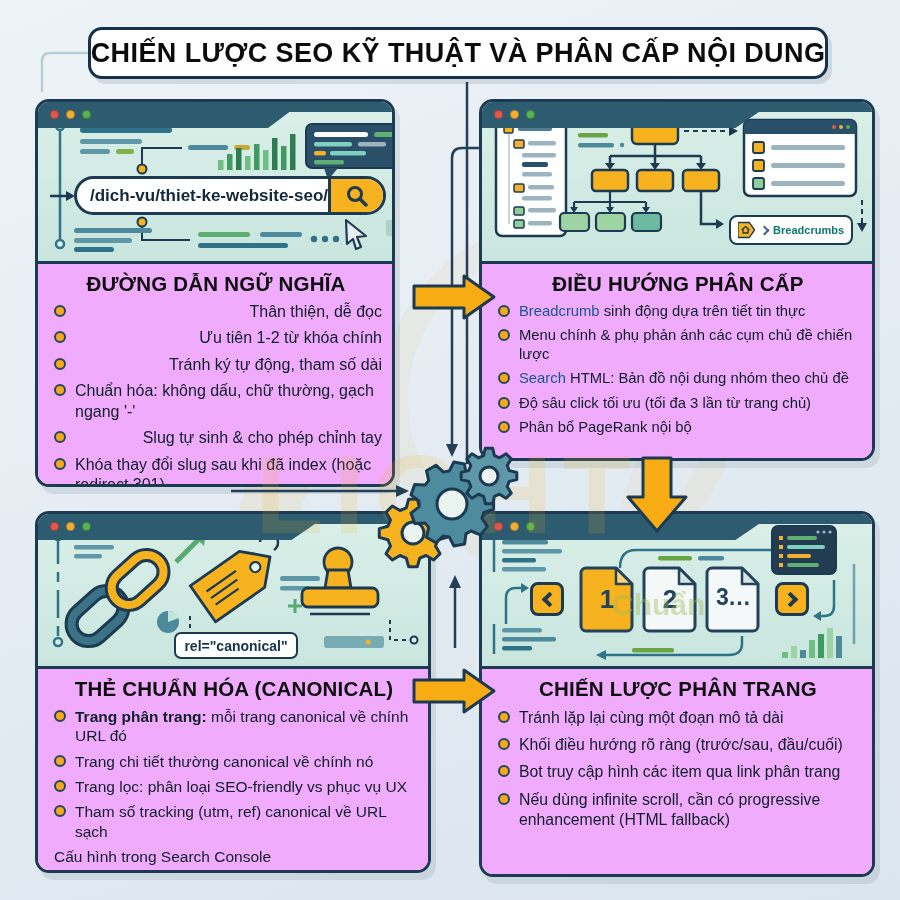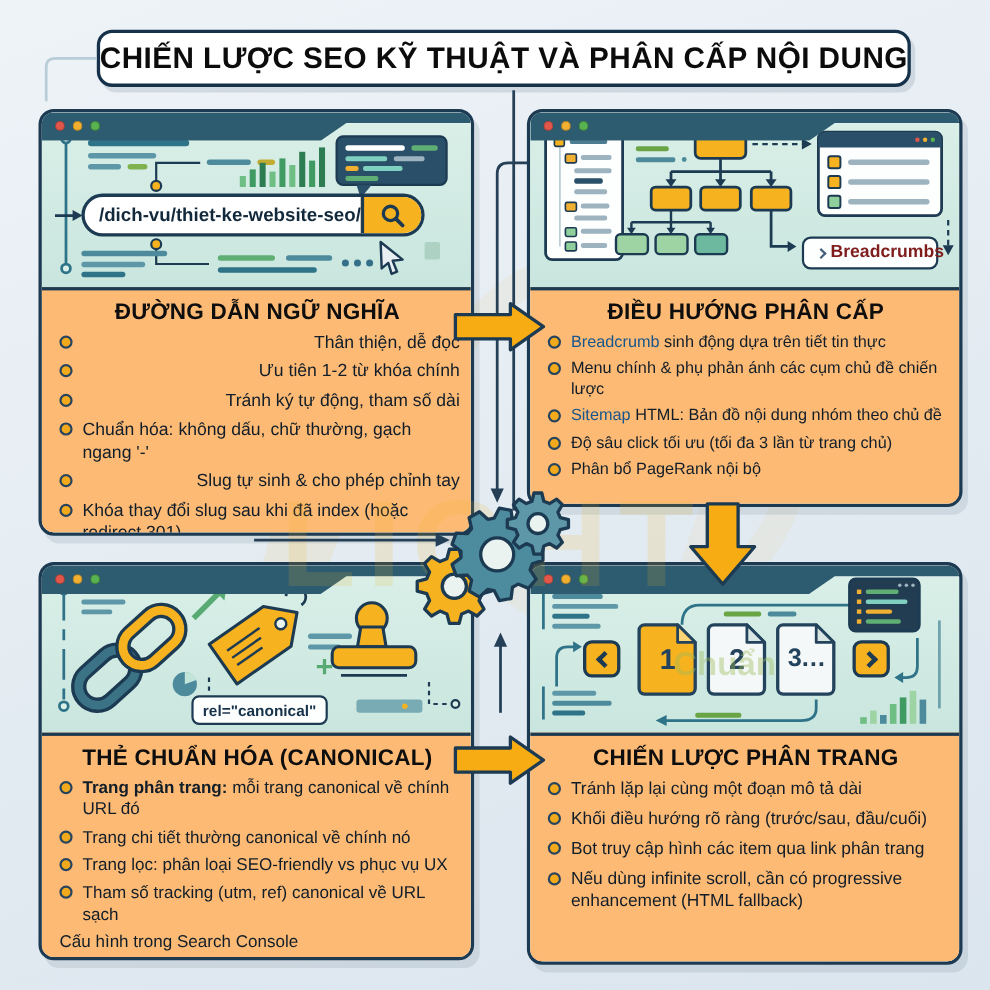--- a/index.html
+++ b/index.html
@@ -11,37 +11,37 @@
   
   .title-banner{position:absolute;left:88px;top:27px;width:740px;height:52px;
     background:#ffffff;border:3.5px solid #16324a;border-radius:14px;
     box-shadow:4px 5px 0 rgba(22,50,74,.12);
     display:flex;align-items:center;justify-content:center;z-index:20;}
   .title-banner span{font-size:27px;font-weight:800;color:#0c0c0c;letter-spacing:.4px;white-space:nowrap;}
 
   
   .panel{position:absolute;background:#f9fcfb;border:3px solid #1c3a52;border-radius:14px;
     box-shadow:5px 7px 0 rgba(28,58,82,.10);overflow:hidden;z-index:10;}
-  #p1{left:35px;top:99px;width:396px;height:388px}
+  #p1{left:35px;top:99px;width:360px;height:388px}
   #p2{left:479px;top:99px;width:396px;height:362px}
   #p3{left:35px;top:511px;width:396px;height:362px}
   #p4{left:479px;top:511px;width:396px;height:366px}
 
   .chrome{position:absolute;left:0;top:0;right:0;height:26px;background:#2d5c70;z-index:3;
     clip-path:polygon(0 0,100% 0,100% 38%,71% 38%,65% 100%,0 100%);}
   .dots{position:absolute;left:12px;top:8px;display:flex;gap:7px;}
   .dots i{width:9px;height:9px;border-radius:50%;display:block;border:1px solid rgba(0,0,0,.25);}
 
   .stage{position:absolute;left:0;right:0;top:10px;overflow:hidden;
     background:linear-gradient(180deg,#d9efe8 0%,#c9e6de 100%);}
   #p1 .stage,#p2 .stage{height:149px;}
   #p3 .stage,#p4 .stage{height:142px;}
   .art{position:absolute;left:0;top:0;}
 
-  .content{position:absolute;left:0;right:0;bottom:0;background:#fdba74;
+  .content{position:absolute;left:0;right:0;bottom:0;background:#f0abfc;
     border-top:3px solid #1c3a52;padding:5px 10px 19px 12px;}
   #p1 .content,#p2 .content{top:159px;}
   #p3 .content,#p4 .content{top:152px;}
   .content h2{margin:3px 0 5px;text-align:center;font-size:20.5px;font-weight:800;color:#0e0e0e;letter-spacing:.2px;}
   .content ul{list-style:none;margin:0;padding:0 0 0 4px;}
   .content li{display:flex;align-items:flex-start;gap:9px;margin:5.5px 0;
     font-size:15.5px;line-height:1.28;color:#111d29;font-weight:500;}
   #p1 .content li{font-size:16px;margin:6px 0;justify-content:space-between;}
   #p2 .content li{font-size:14.8px;}
   #p4 .content li{font-size:15.8px;margin:7px 0;}
@@ -56,21 +56,21 @@
     display:flex;align-items:center;overflow:hidden;}
   .url-pill .url-text{flex:1;padding-left:13px;font-size:17px;font-weight:700;color:#12293c;white-space:nowrap;}
   .search-btn{width:58px;align-self:stretch;background:#f6b21f;border-left:3px solid #1c3a52;
     display:flex;align-items:center;justify-content:center;}
 
   .crumb-pill{position:absolute;left:247px;top:103px;width:124px;height:30px;z-index:4;
     background:#fdfefe;border:2.5px solid #1c3a52;border-radius:8px;
     display:flex;align-items:center;gap:5px;padding:0 7px;}
   .crumb-pill .sep{width:7px;height:7px;border-top:2.5px solid #44607a;border-right:2.5px solid #44607a;
     transform:rotate(45deg);flex:0 0 auto;}
-  .crumb-pill .lbl{font-size:16px;font-weight:700;color:#7f1d1d;white-space:nowrap;}
+  .crumb-pill .lbl{font-size:11px;font-weight:700;color:#0f766e;white-space:nowrap;}
 
   .canon-pill{position:absolute;left:136px;top:108px;width:124px;height:27px;z-index:4;
     background:#fdfefe;border:2.5px solid #1c3a52;border-radius:7px;
     display:flex;align-items:center;justify-content:center;}
   .canon-pill .lbl{font-size:14px;font-weight:800;color:#16324a;white-space:nowrap;}
 
   .pg-btn{position:absolute;width:34px;height:34px;background:#f6b21f;border:3px solid #1c3a52;
     border-radius:8px;z-index:4;display:flex;align-items:center;justify-content:center;}
   .pg-btn.prev{left:48px;top:58px;} .pg-btn.next{left:293px;top:58px;}
   .chev{width:11px;height:11px;border-left:4px solid #1c3a52;border-bottom:4px solid #1c3a52;}
@@ -293,21 +293,21 @@
           <li>
             <span class="dot"></span>
             <span class="btext"><span class="kw">Breadcrumb</span><span> sinh động dựa trên tiết tin thực</span></span>
           </li>
           <li>
             <span class="dot"></span>
             <span class="btext">Menu chính &amp; phụ phản ánh các cụm chủ đề chiến lược</span>
           </li>
           <li>
             <span class="dot"></span>
-            <span class="btext"><span class="kw">Sitemap</span><span> HTML: Bản đồ nội dung nhóm theo chủ đề</span></span>
+            <span class="btext"><span class="kw">Search</span><span> HTML: Bản đồ nội dung nhóm theo chủ đề</span></span>
           </li>
           <li>
             <span class="dot"></span>
             <span class="btext">Độ sâu click tối ưu (tối đa 3 lần từ trang chủ)</span>
           </li>
           <li>
             <span class="dot"></span>
             <span class="btext">Phân bổ PageRank nội bộ</span>
           </li>
         </ul>

